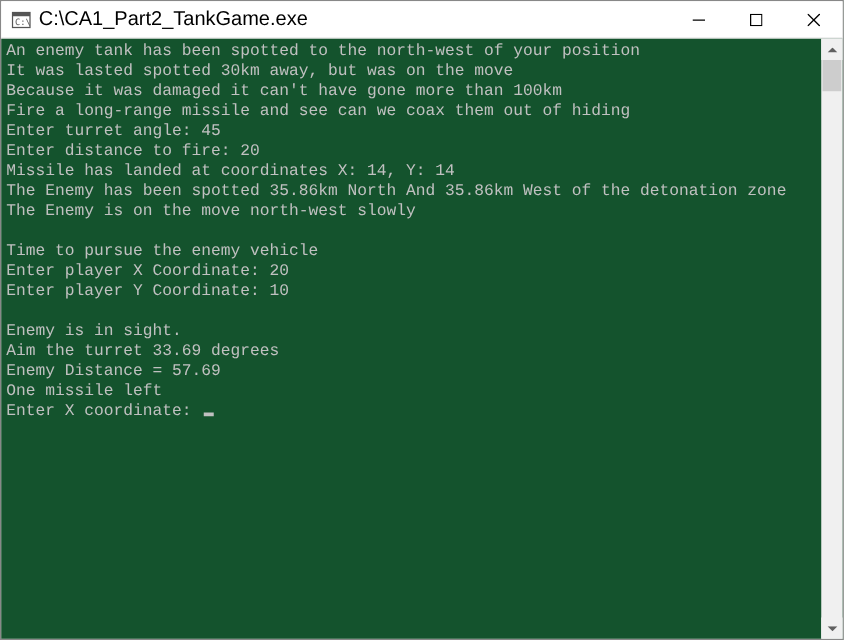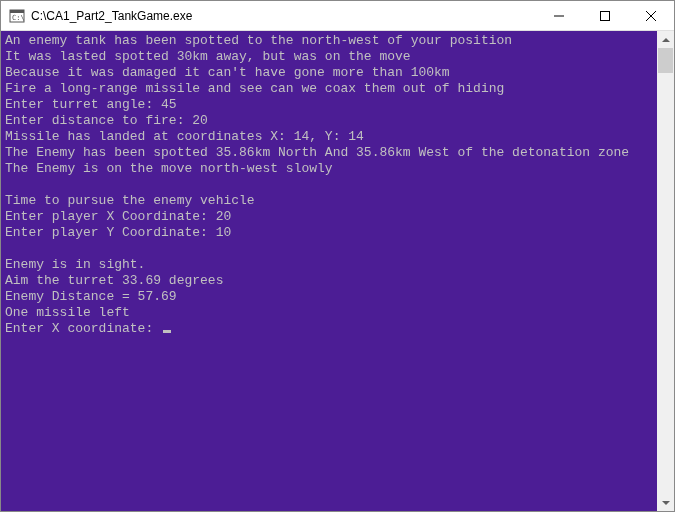--- a/index.html
+++ b/index.html
@@ -26,21 +26,21 @@
     .titlebar-icon {
       width: 16px;
       height: 16px;
       margin-left: 8px;
       margin-right: 6px;
       display: flex;
       align-items: center;
       justify-content: center;
     }
     .titlebar-title {
-      font-size: 12px;
+      font-size: 16px;
       color: #000;
       flex: 1;
     }
     .titlebar-controls {
       display: flex;
       height: 100%;
     }
     .titlebar-btn {
       width: 46px;
       height: 100%;
@@ -50,21 +50,21 @@
       font-size: 10px;
       color: #000;
     }
     .titlebar-btn svg {
       width: 10px;
       height: 10px;
     }
     .console-area {
       width: 100%;
       height: calc(100% - 30px);
-      background: #4c1d95;
+      background: #14532d;
       position: relative;
       display: flex;
     }
     .console-content {
       flex: 1;
       padding: 2px 4px;
       font-family: Consolas, "Courier New", monospace;
       font-size: 13px;
       line-height: 16px;
       color: #c0c0c0;

